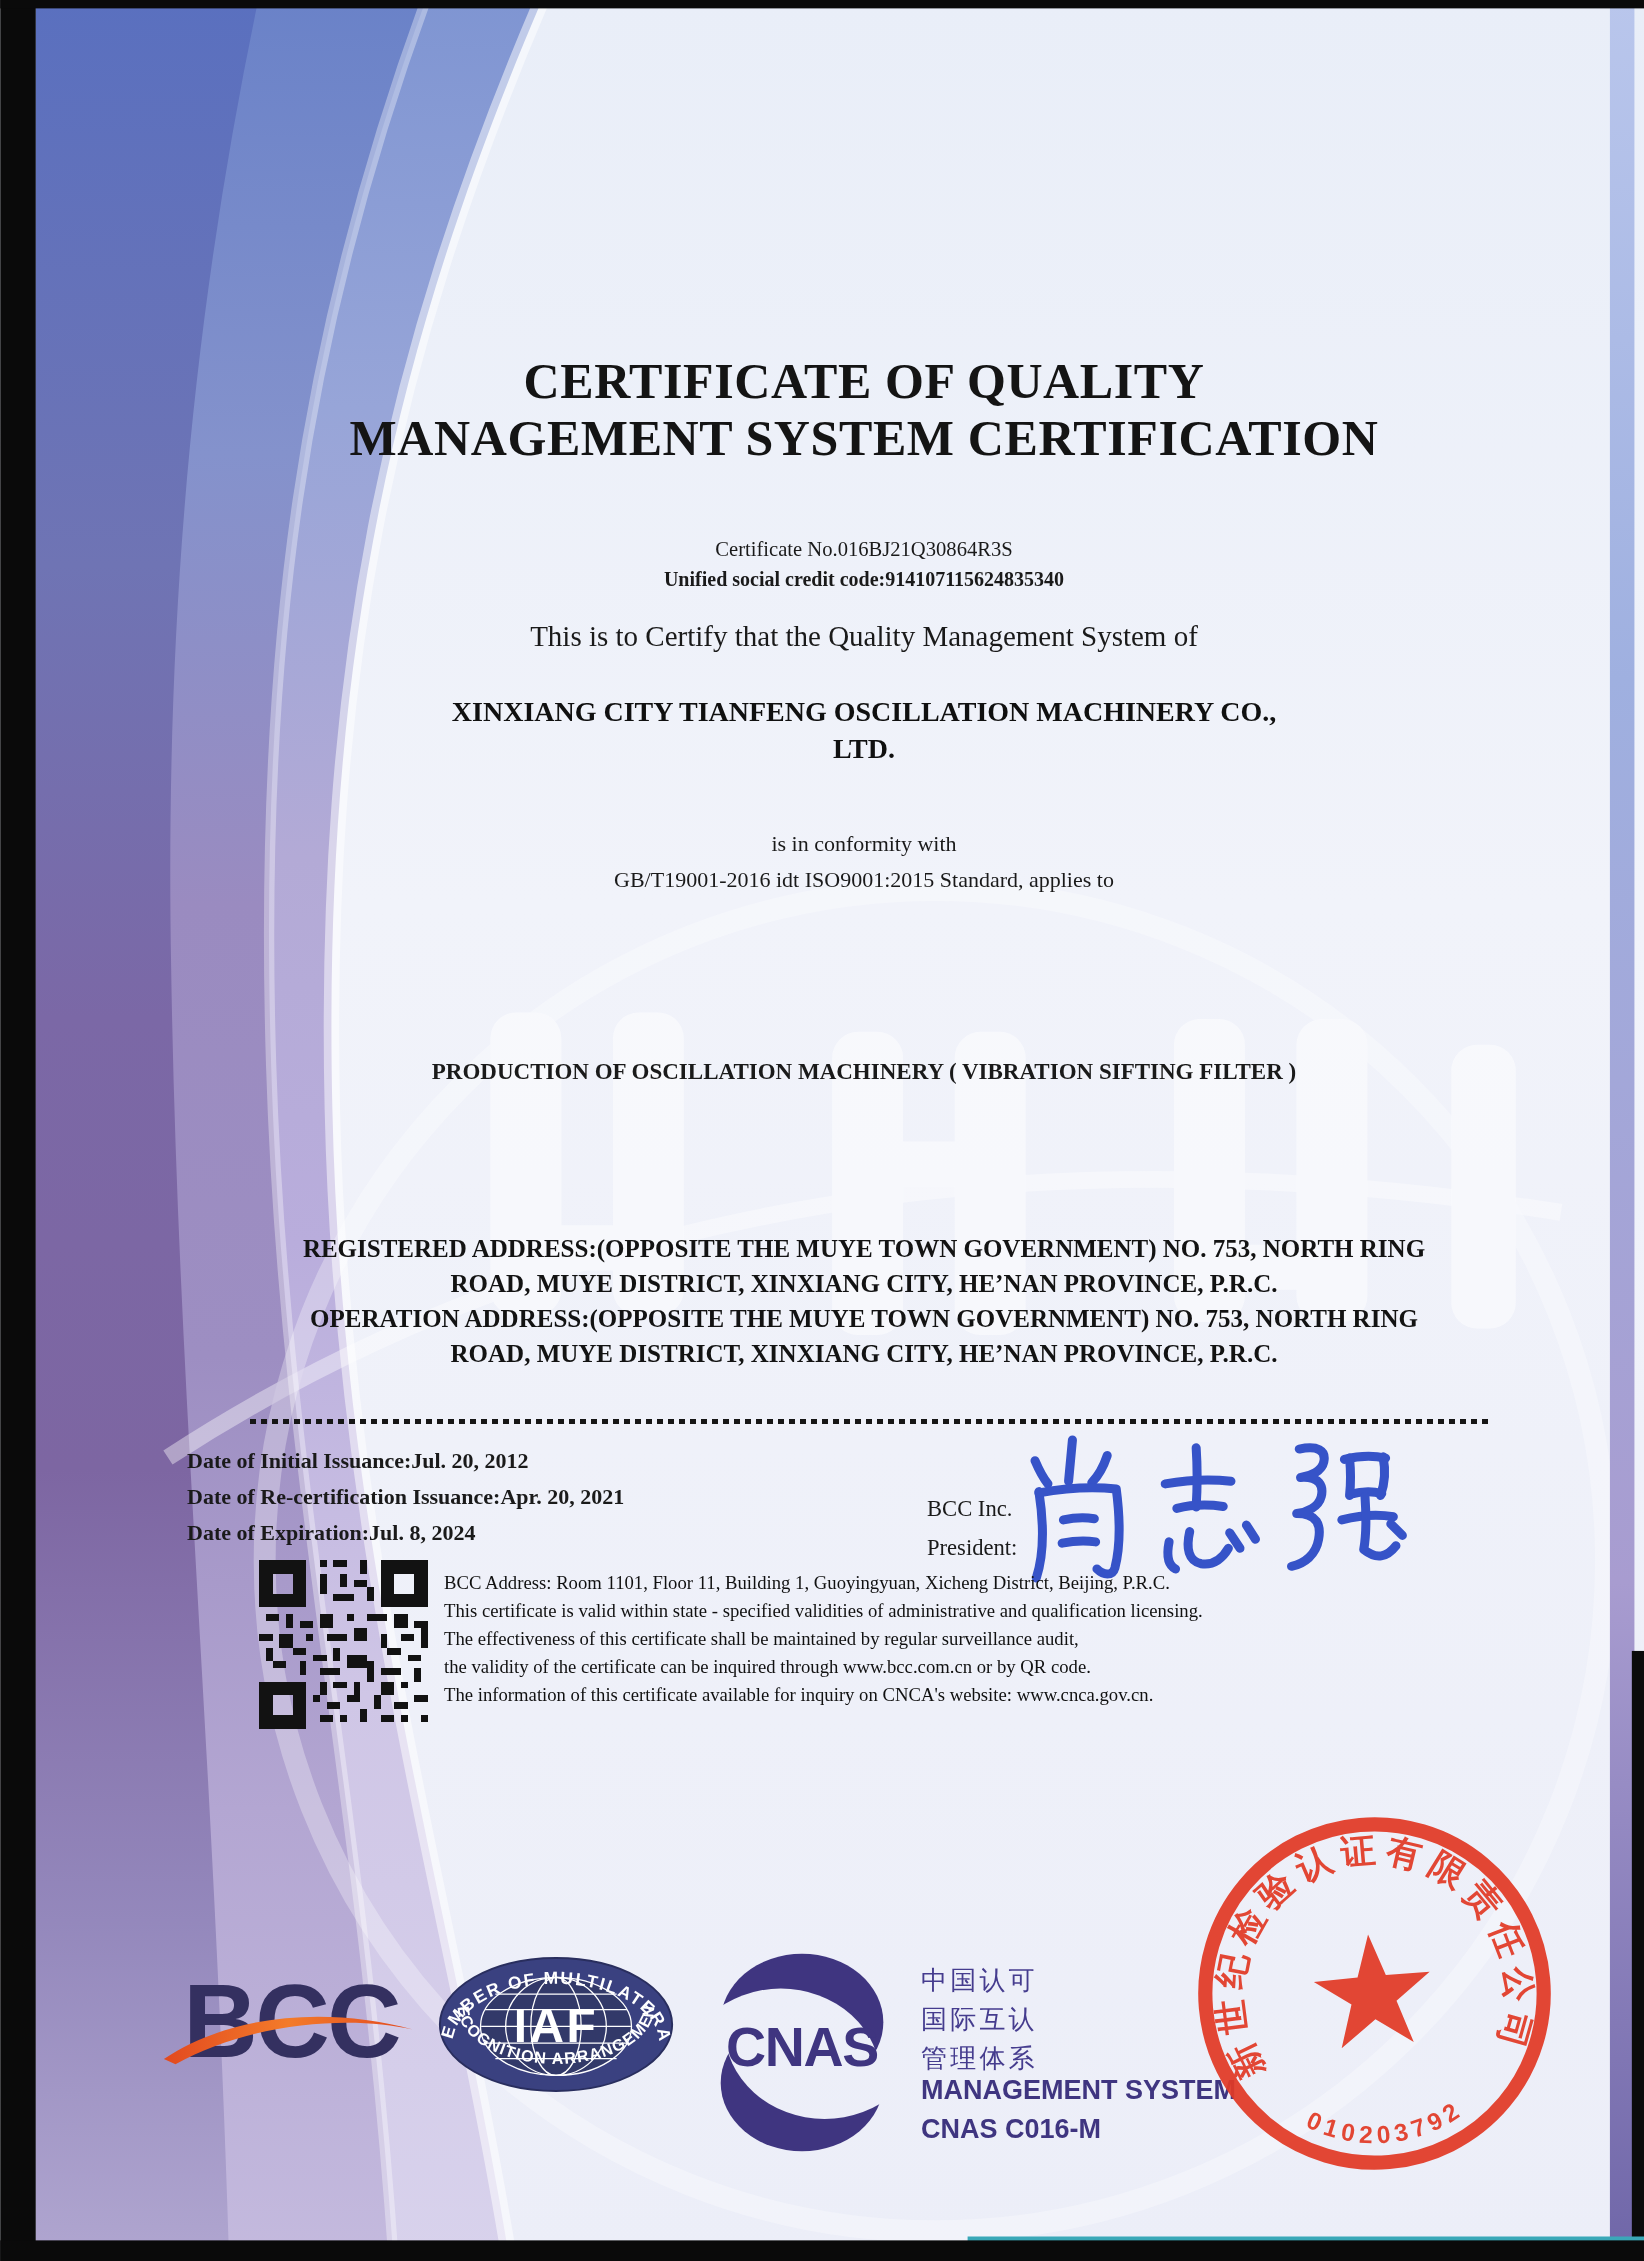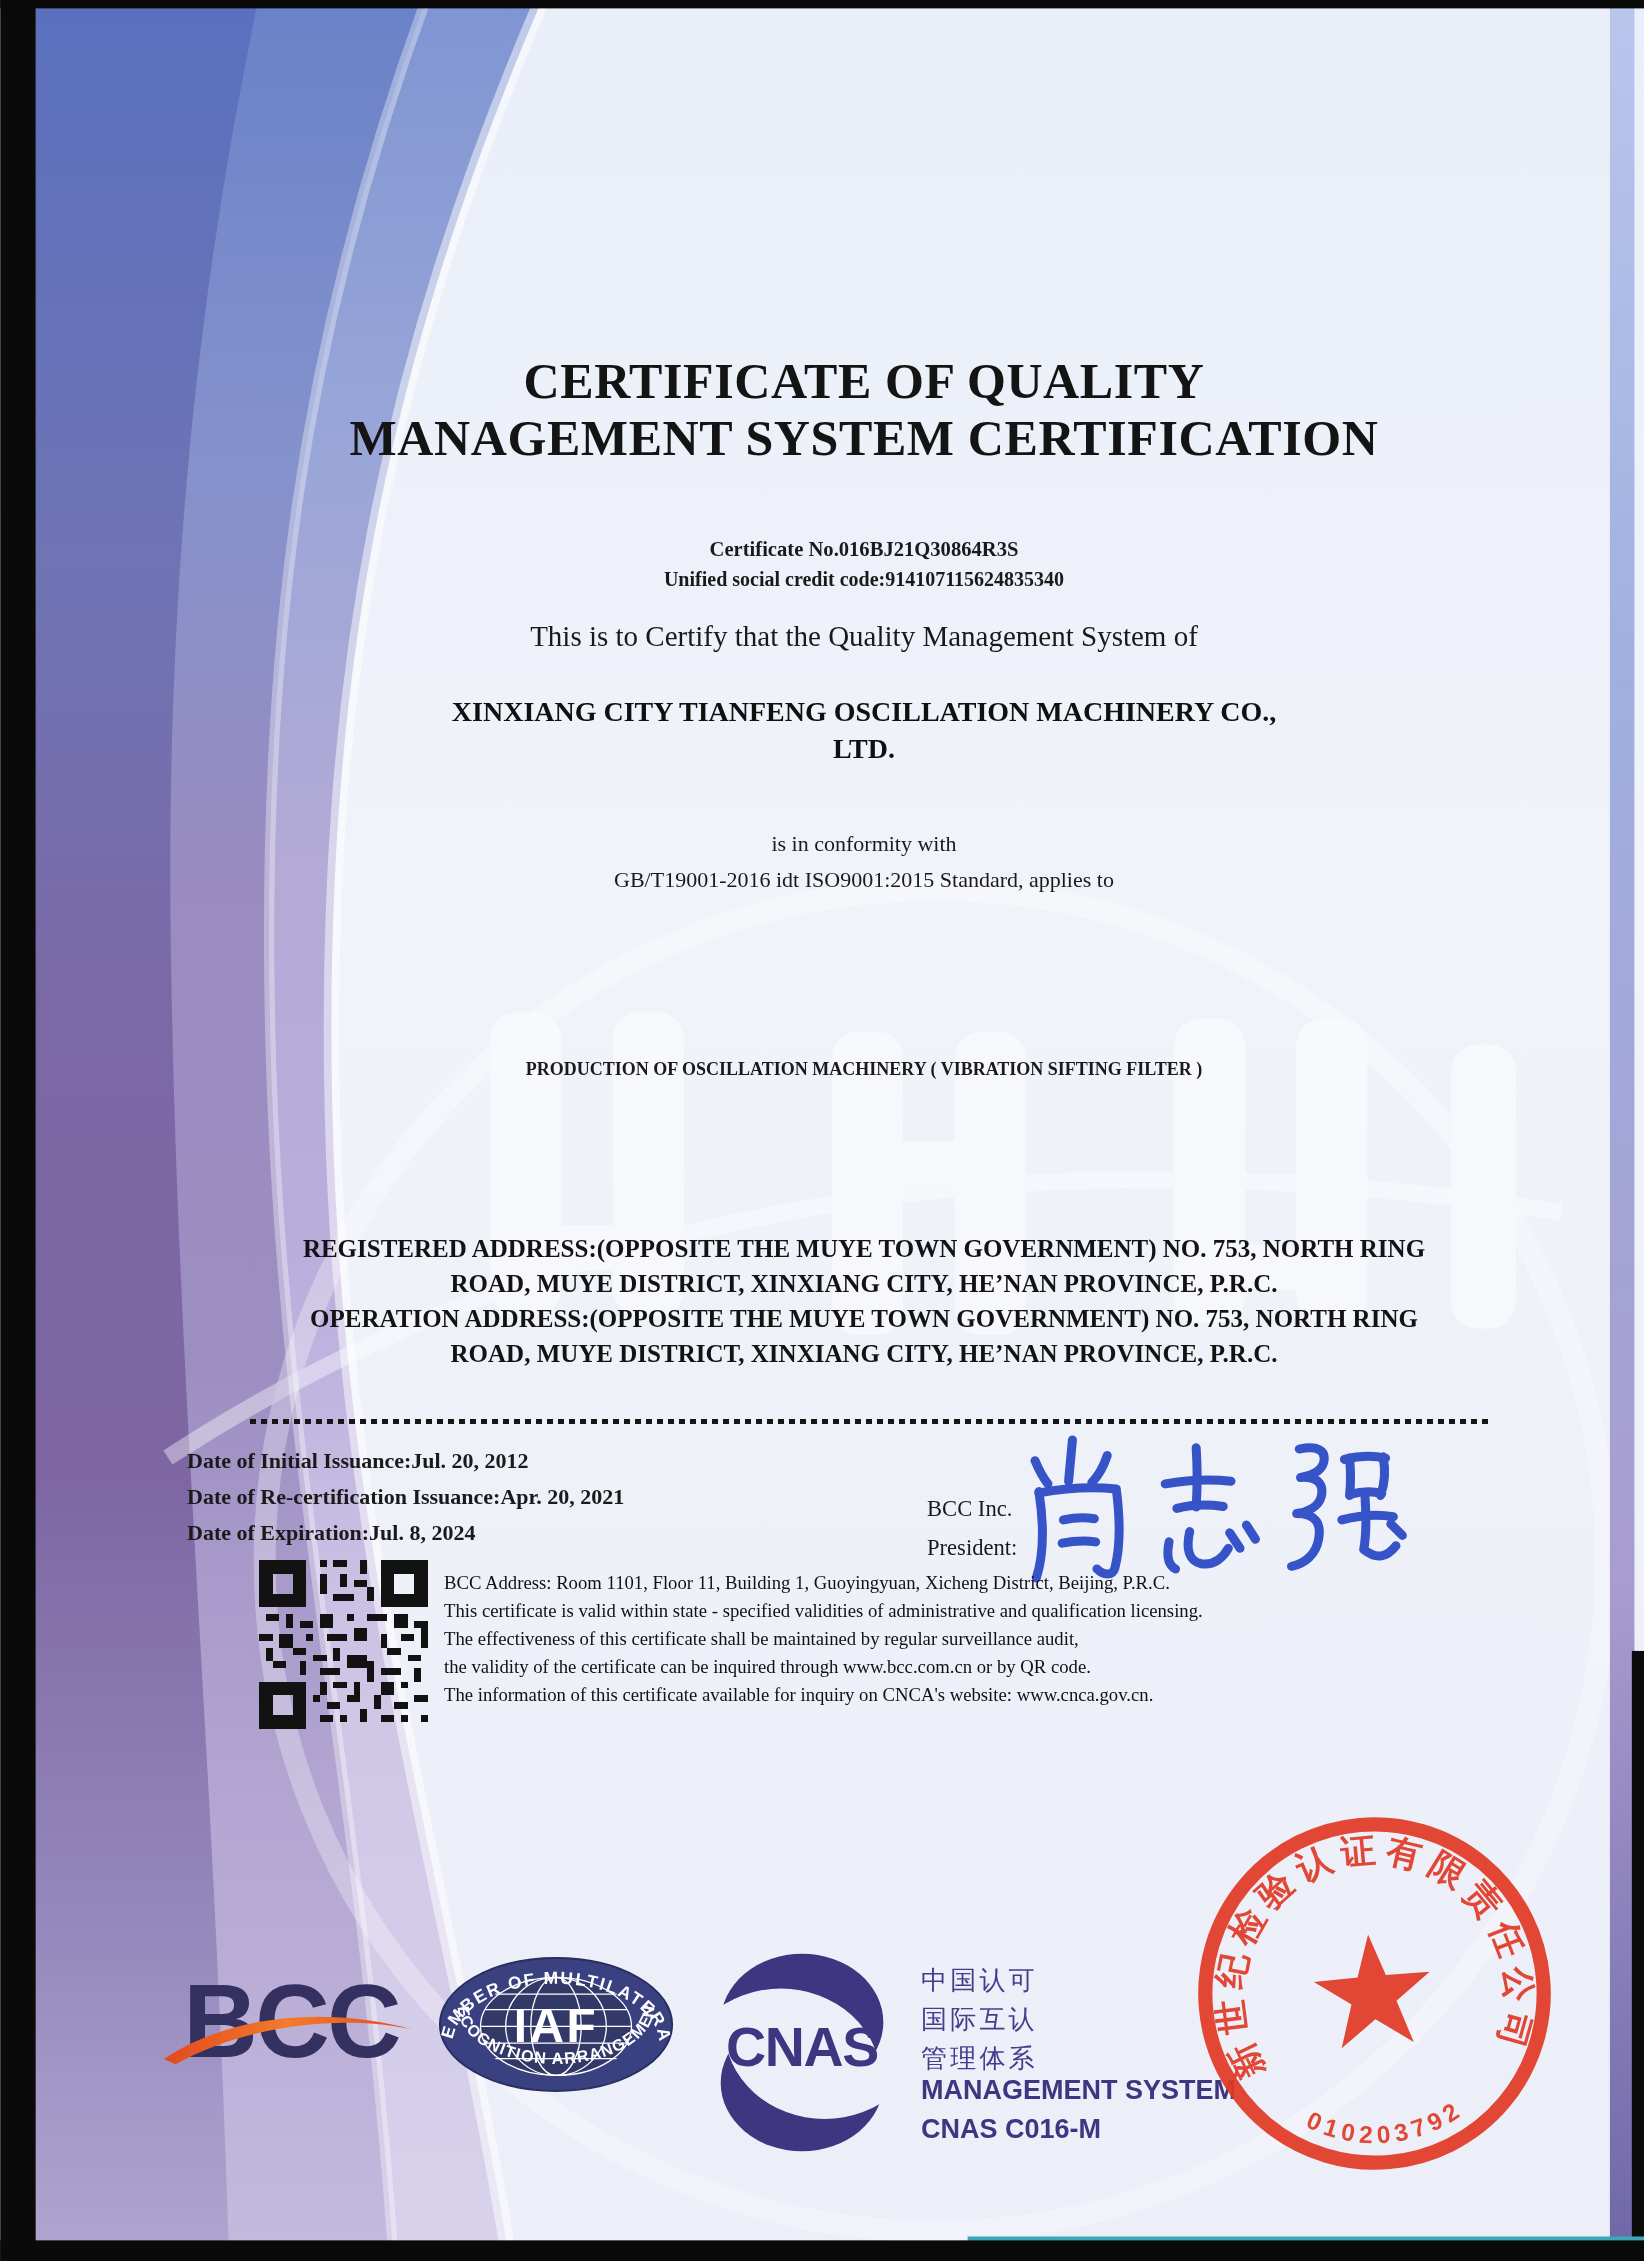--- a/index.html
+++ b/index.html
@@ -4,27 +4,27 @@
 <style>
   html,body{margin:0;padding:0;background:#222;}
   .page{position:relative;width:1645px;height:2261px;overflow:hidden;
         background:linear-gradient(180deg,#e9eef8 0%,#f1f3fa 40%,#eceef8 100%);
         font-family:"Liberation Serif","DejaVu Serif",serif;color:#1a1a1a;}
   .abs{position:absolute;}
   .ctr{text-align:center;}
   .bg-layer{position:absolute;left:0;top:0;z-index:0;}
   .txt{z-index:3;}
   .title{left:193px;top:353px;width:1342px;font-size:50px;font-weight:bold;line-height:1.13;letter-spacing:0.6px;color:#141414;}
-  .certno{left:193px;top:538px;width:1342px;font-size:20.6px;font-weight:bold;}
+  .certno{left:193px;top:538px;width:1342px;font-size:20.6px;font-weight:normal;}
   .credit{left:193px;top:568px;width:1342px;font-size:20px;font-weight:bold;}
   .certify{left:193px;top:620px;width:1342px;font-size:29px;}
   .company{left:193px;top:694px;width:1342px;font-size:28px;font-weight:bold;line-height:1.32;color:#101010;}
   .conform{left:193px;top:831px;width:1342px;font-size:22px;}
   .standard{left:193px;top:867px;width:1342px;font-size:22px;}
-  .scope{left:193px;top:1059px;width:1342px;font-size:18px;font-weight:600;}
+  .scope{left:193px;top:1059px;width:1342px;font-size:23px;font-weight:600;}
   .addr{left:232px;top:1231px;width:1264px;font-size:25px;font-weight:600;line-height:35px;color:#131313;}
   .dash{left:250px;top:1419px;width:1242px;height:4.5px;z-index:3;
         background:repeating-linear-gradient(90deg,#161616 0 5.8px,transparent 5.8px 11px);}
   .dates{left:187px;top:1443px;width:485px;font-size:22px;font-weight:600;line-height:36px;text-align:left;}
   .issuer{left:927px;top:1445px;font-size:22.6px;line-height:39px;margin-top:44px;}
   .fine{left:444px;top:1569px;width:903px;font-size:18.7px;line-height:28px;color:#111;}
   .cnblock{left:921px;top:1961px;font-size:26px;line-height:39px;letter-spacing:3.2px;color:#453c8e;
            font-family:"Liberation Sans","DejaVu Sans",sans-serif;}
   .mansys{left:921px;top:2075px;font-size:27px;font-weight:bold;color:#3f3580;letter-spacing:0px;
           font-family:"Liberation Sans","DejaVu Sans",sans-serif;}

